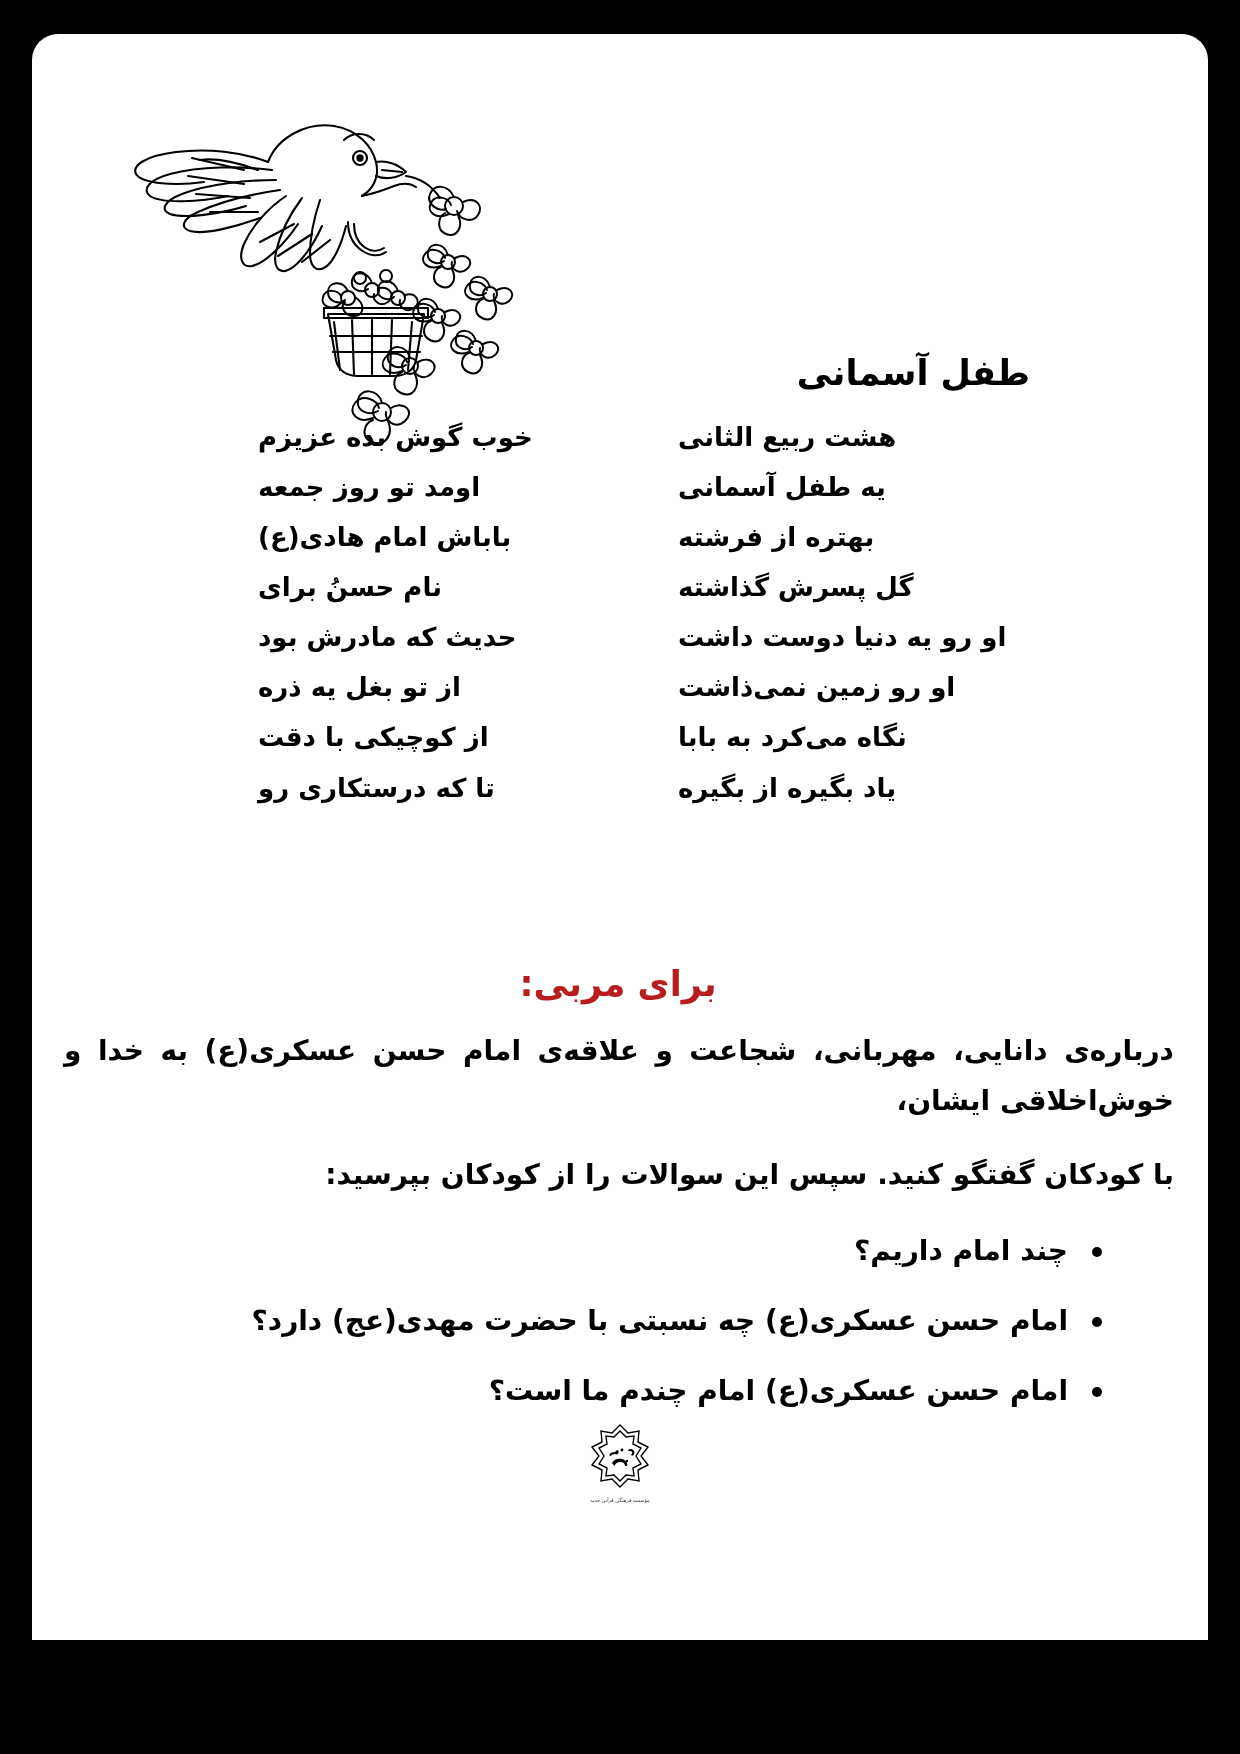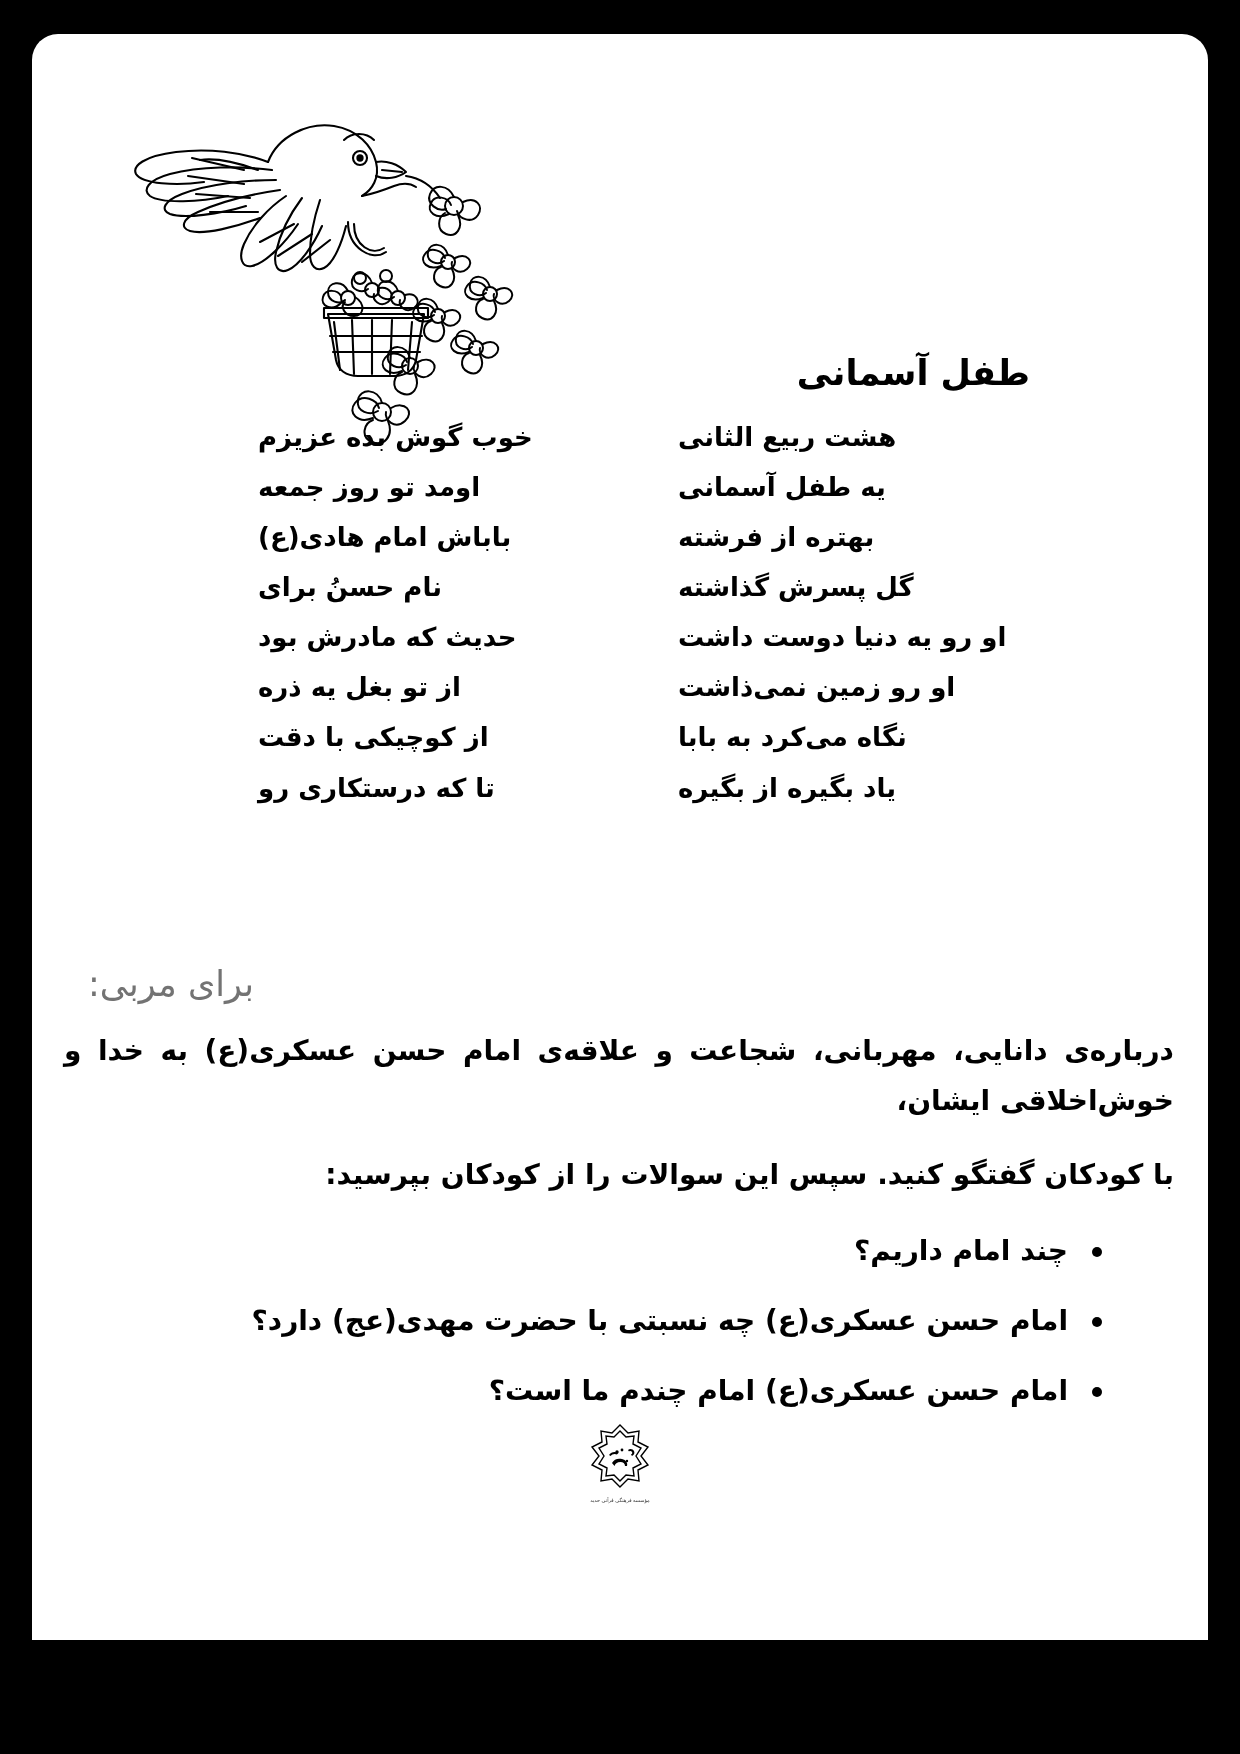--- a/index.html
+++ b/index.html
@@ -93,24 +93,24 @@
     width: 470px;
     text-align: left;
   }
 
   
   .teacher-heading {
     position: absolute;
     right: 60px;
     top: 928px;
     width: 1060px;
-    text-align: left;
+    text-align: center;
     font-size: 35px;
-    font-weight: normal;
-    color: #737373;
+    font-weight: bold;
+    color: #b91c1c;
     line-height: 1.3;
   }
 
   .teacher-body {
     position: absolute;
     right: 34px;
     top: 992px;
     width: 1110px;
     text-align: justify;
     text-align-last: right;

